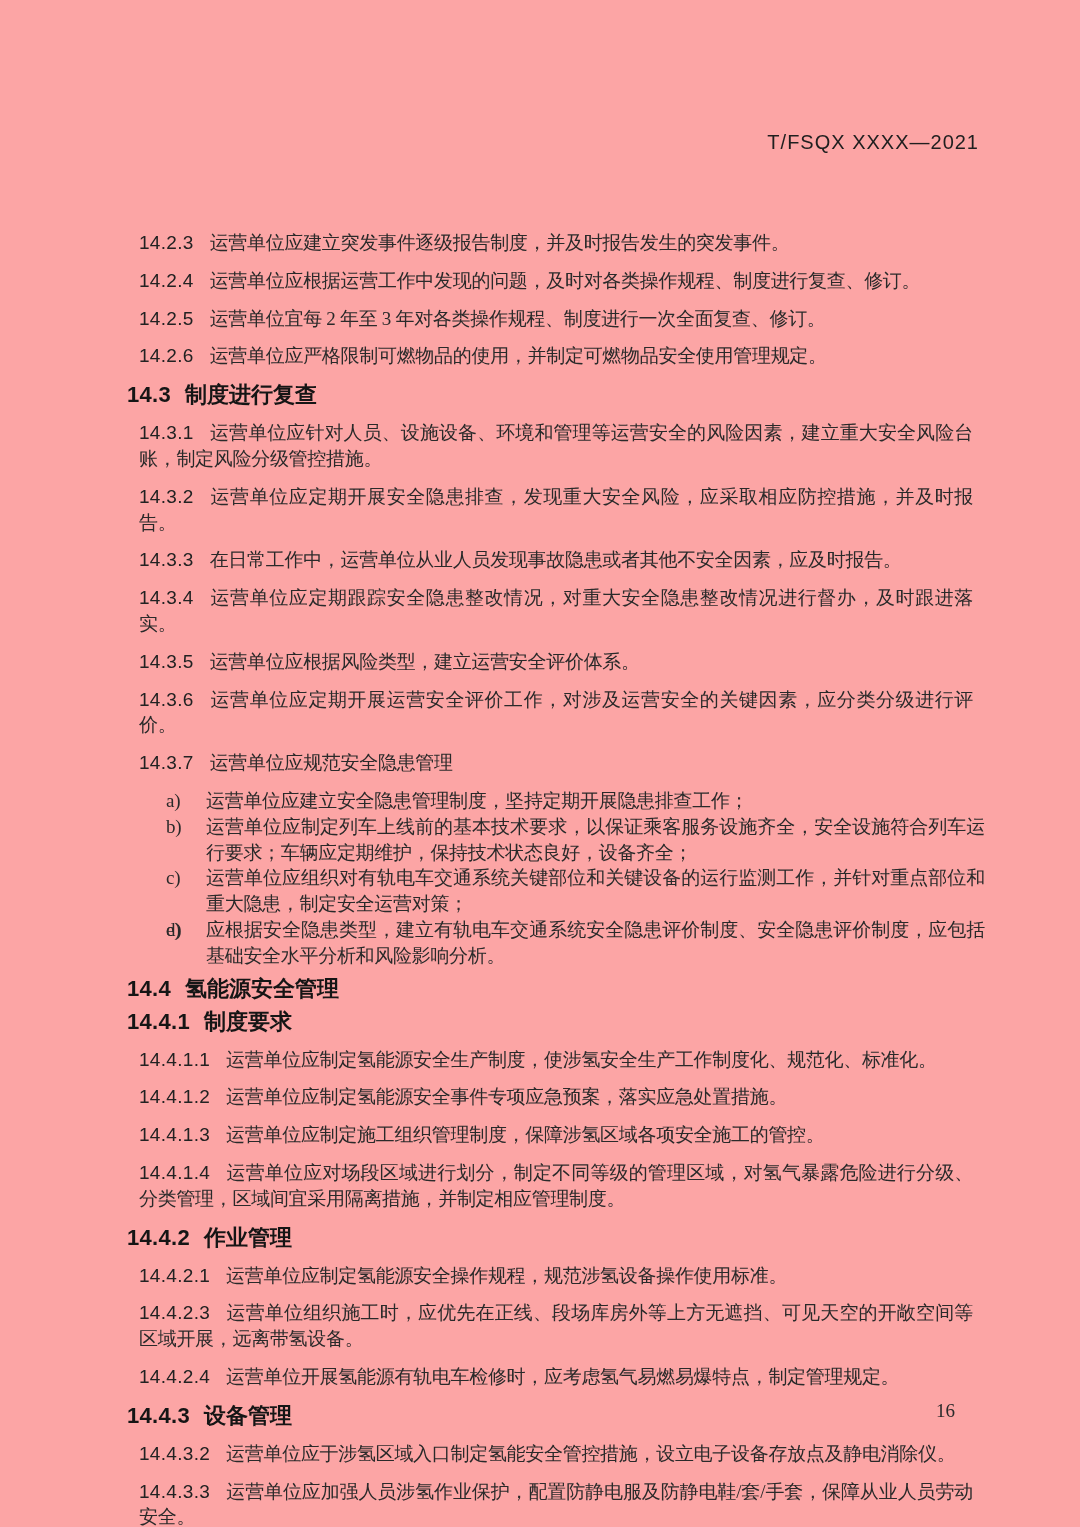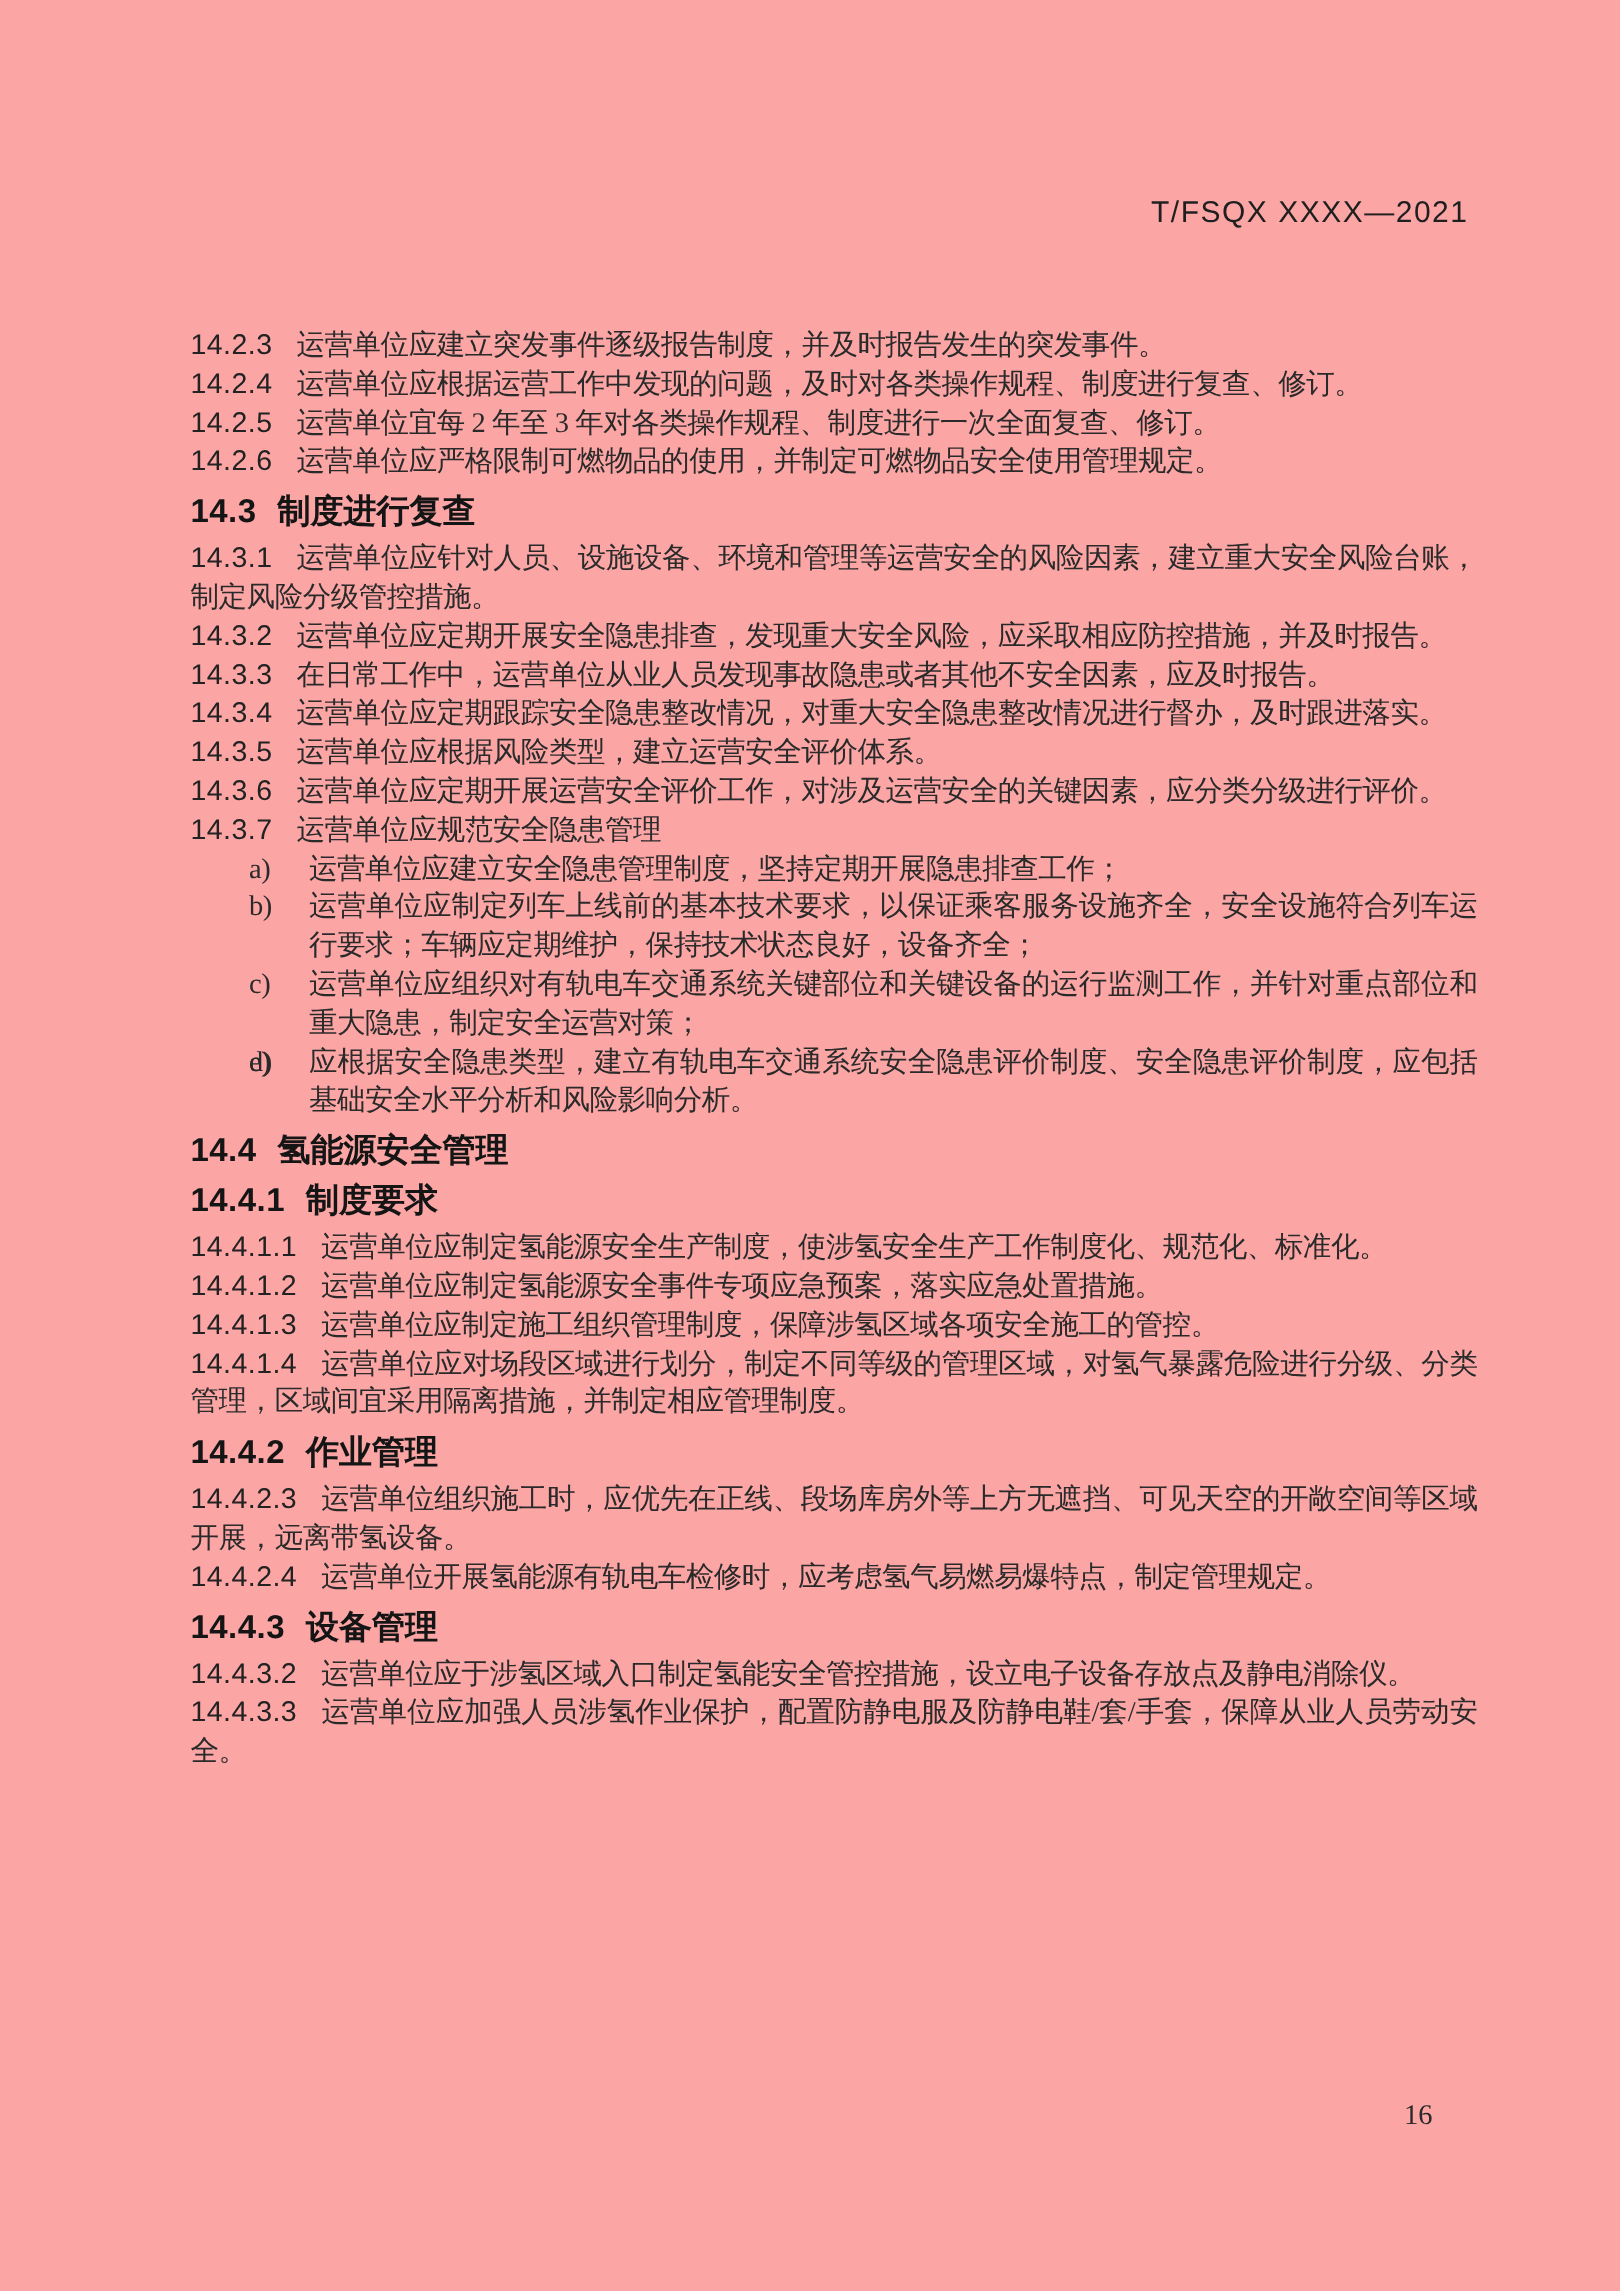--- a/index.html
+++ b/index.html
@@ -27,21 +27,21 @@
   .content {
     position: absolute;
     top: 218px;
     left: 127px;
     width: 858px;
     font-size: 19px;
     line-height: 25.8px;
     letter-spacing: -0.3px;
     text-align: justify;
   }
-  .clause { margin: 0; }
+  .clause { margin: 12px; }
   .clause .num {
     font-family: "Liberation Sans", "DejaVu Sans", sans-serif;
     letter-spacing: 0.3px;
     margin-right: 16px;
     color: #222222;
     white-space: nowrap;
   }
   .sec-heading {
     font-family: "Liberation Sans", "DejaVu Sans", sans-serif;
     font-size: 22px;
@@ -104,20 +104,21 @@
     <h2 class="sec-heading"><span class="num">14.4</span><span>氢能源安全管理</span></h2>
     <h3 class="sec-heading"><span class="num">14.4.1</span><span>制度要求</span></h3>
 
     <p class="clause"><span class="num">14.4.1.1</span><span>运营单位应制定氢能源安全生产制度，使涉氢安全生产工作制度化、规范化、标准化。</span></p>
     <p class="clause"><span class="num">14.4.1.2</span><span>运营单位应制定氢能源安全事件专项应急预案，落实应急处置措施。</span></p>
     <p class="clause"><span class="num">14.4.1.3</span><span>运营单位应制定施工组织管理制度，保障涉氢区域各项安全施工的管控。</span></p>
     <p class="clause"><span class="num">14.4.1.4</span><span>运营单位应对场段区域进行划分，制定不同等级的管理区域，对氢气暴露危险进行分级、分类管理，区域间宜采用隔离措施，并制定相应管理制度。</span></p>
 
     <h3 class="sec-heading"><span class="num">14.4.2</span><span>作业管理</span></h3>
 
+    <p class="clause"><span class="num">14.4.2.1</span><span>运营单位应制定氢能源安全操作规程，规范涉氢设备操作使用标准。</span></p>
     <p class="clause"><span class="num">14.4.2.3</span><span>运营单位组织施工时，应优先在正线、段场库房外等上方无遮挡、可见天空的开敞空间等区域开展，远离带氢设备。</span></p>
     <p class="clause"><span class="num">14.4.2.4</span><span>运营单位开展氢能源有轨电车检修时，应考虑氢气易燃易爆特点，制定管理规定。</span></p>
 
     <h3 class="sec-heading"><span class="num">14.4.3</span><span>设备管理</span></h3>
 
     <p class="clause"><span class="num">14.4.3.2</span><span>运营单位应于涉氢区域入口制定氢能安全管控措施，设立电子设备存放点及静电消除仪。</span></p>
     <p class="clause"><span class="num">14.4.3.3</span><span>运营单位应加强人员涉氢作业保护，配置防静电服及防静电鞋/套/手套，保障从业人员劳动安全。</span></p>
 
   </main>
 

